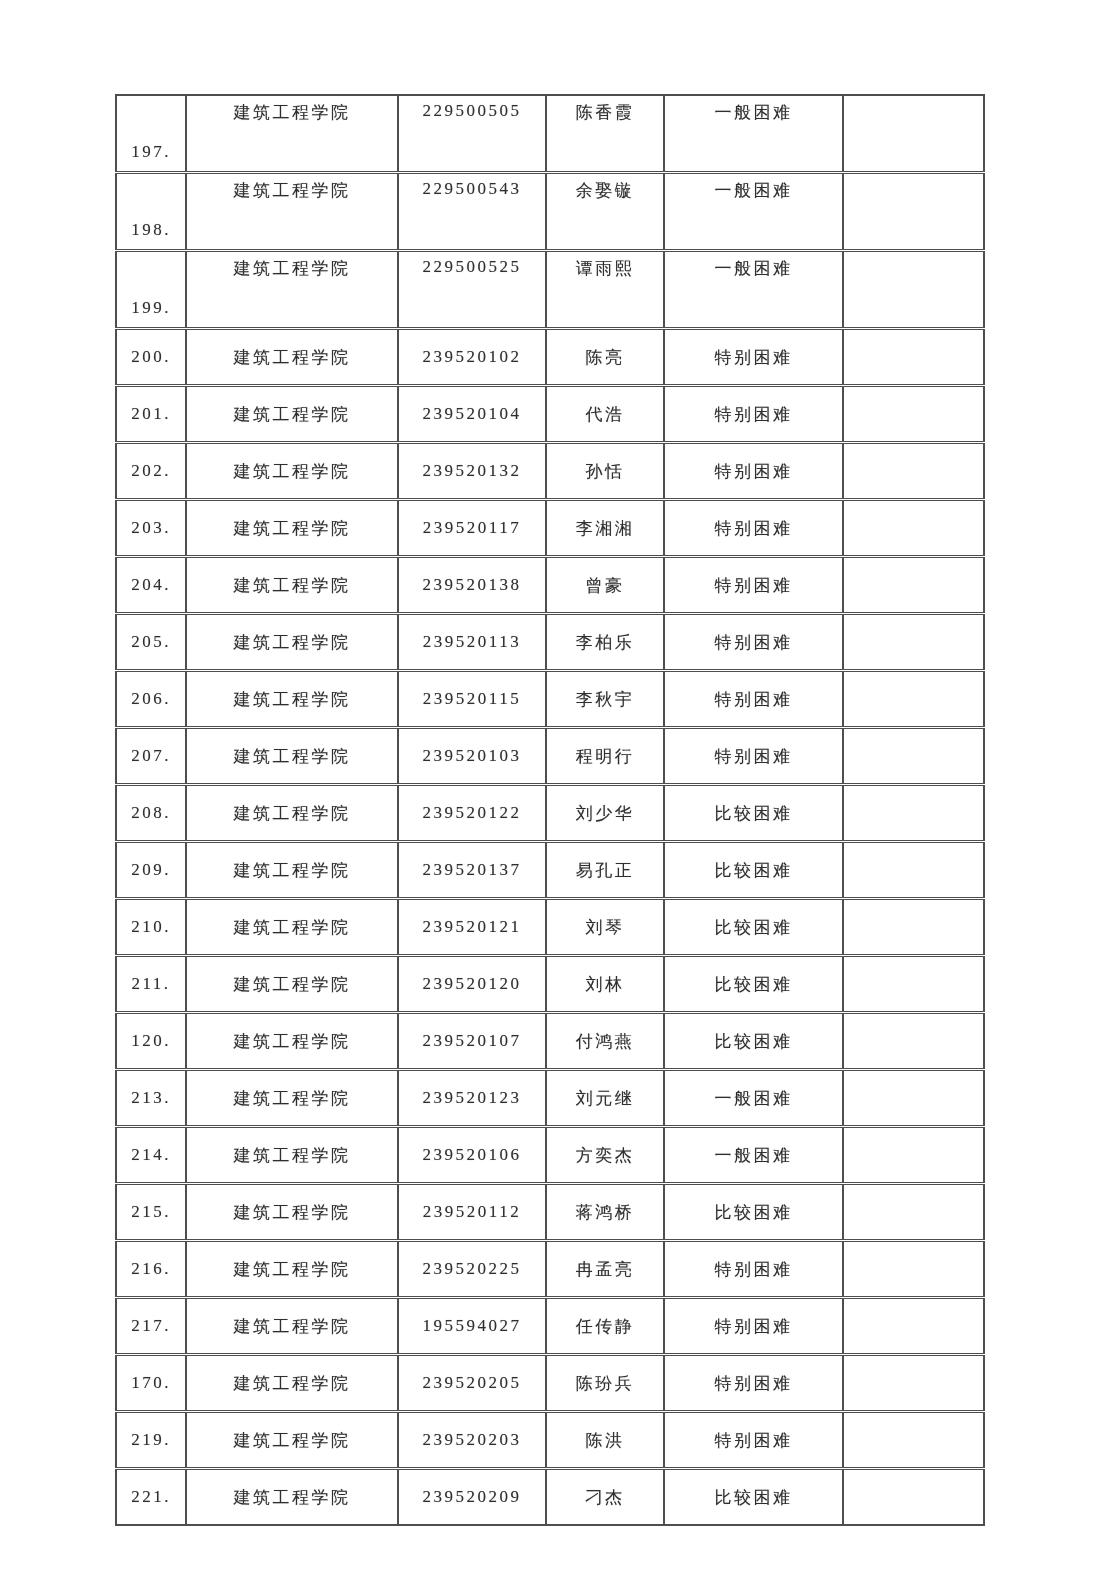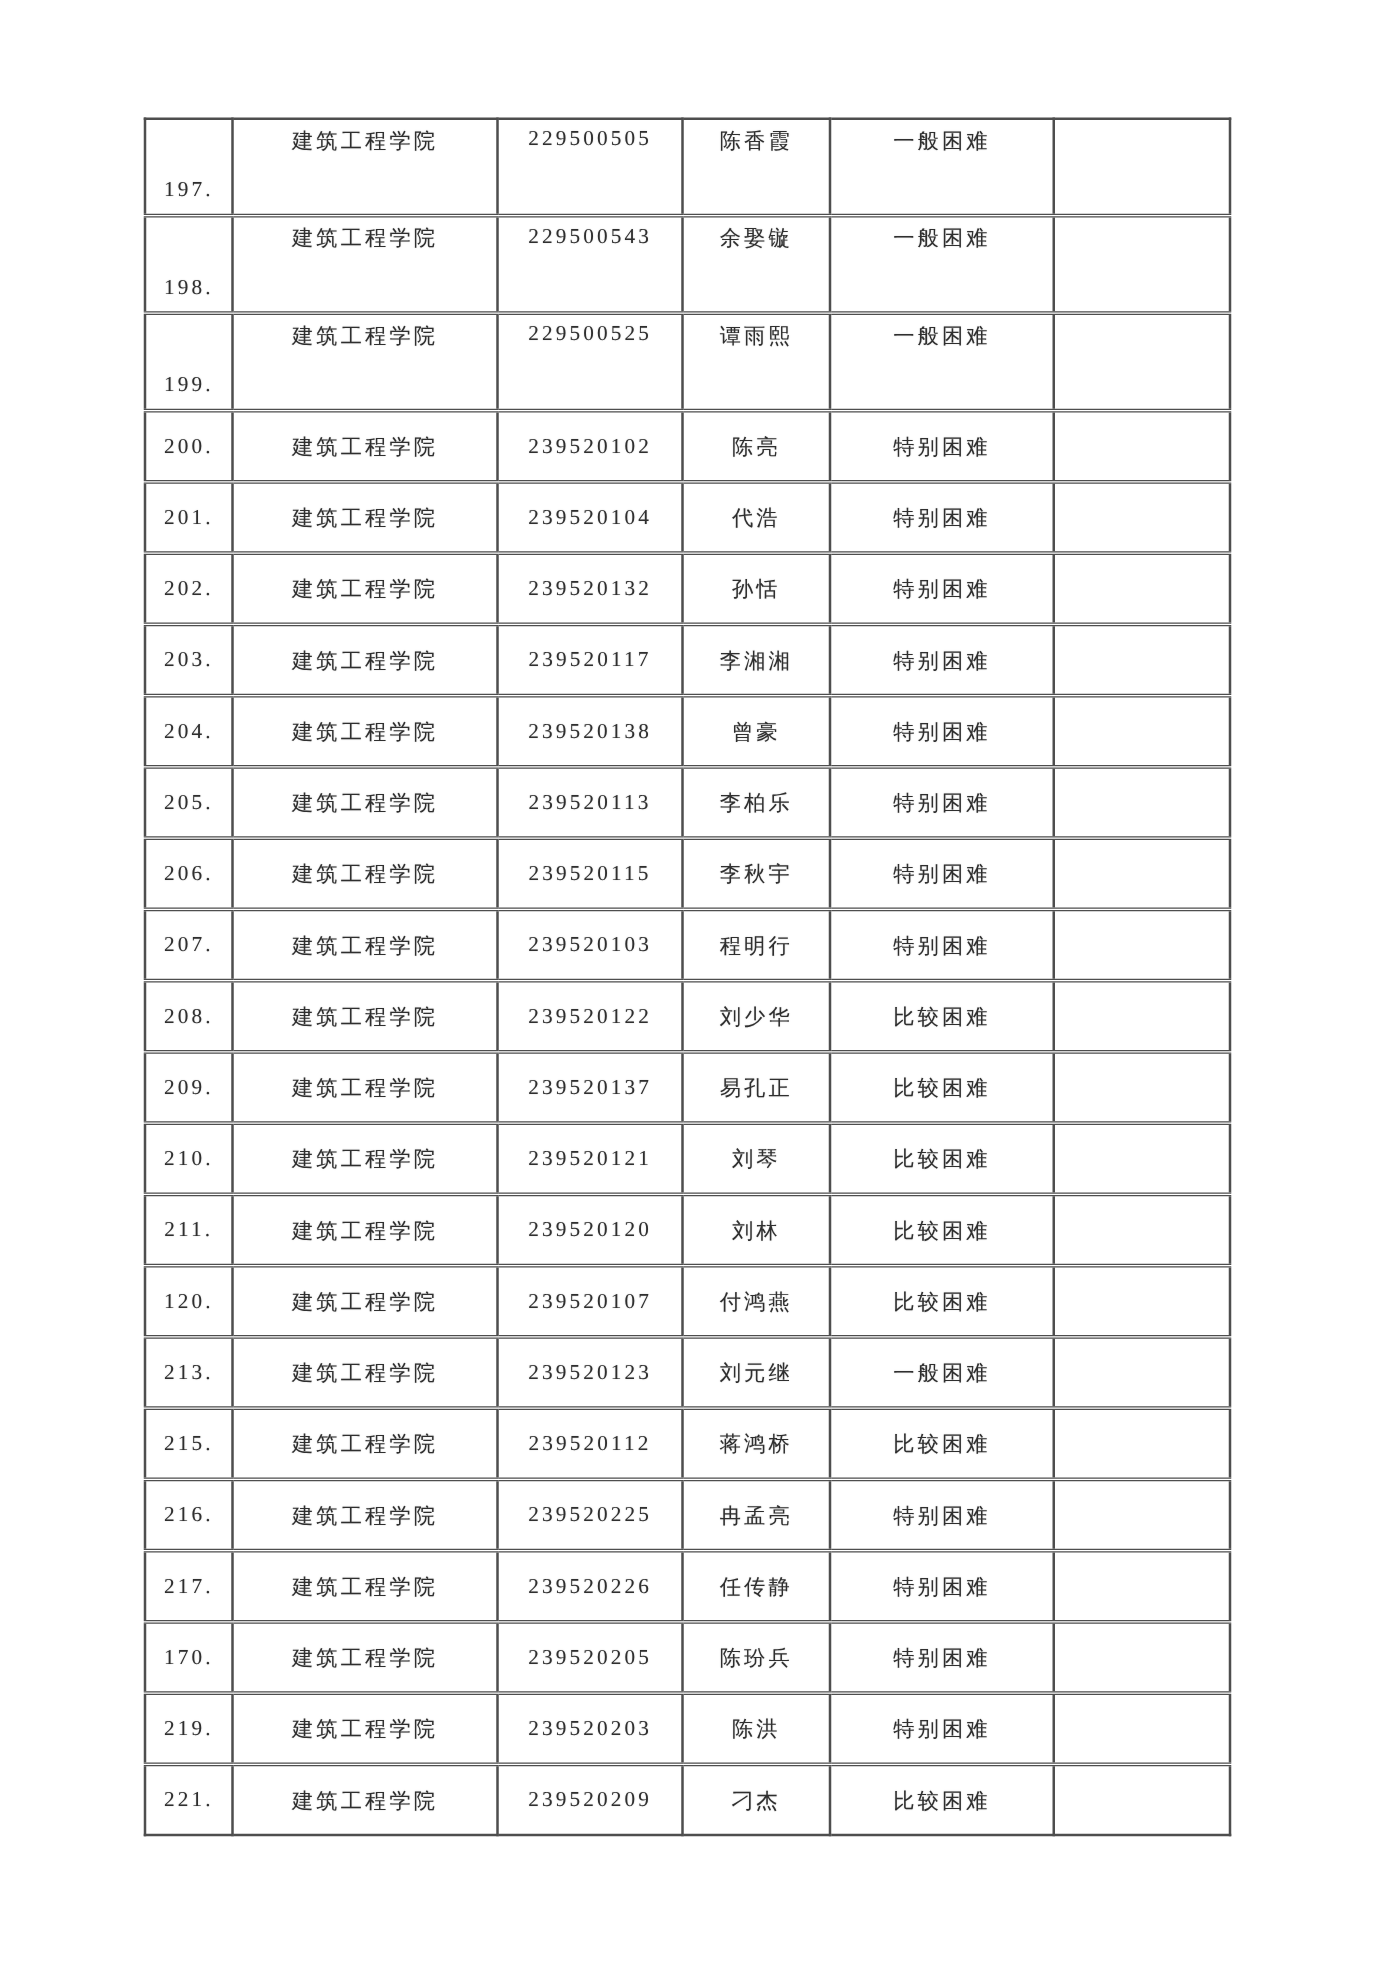--- a/index.html
+++ b/index.html
@@ -188,39 +188,47 @@
   </tr>
         <tr>
     <td class="noc">213.</td>
     <td class="zh">建筑工程学院</td>
     <td class="idc">239520123</td>
     <td class="zh">刘元继</td>
     <td class="zh">一般困难</td>
     <td class="note"></td>
   </tr>
         <tr>
+    <td class="noc">214.</td>
+    <td class="zh">建筑工程学院</td>
+    <td class="idc">239520106</td>
+    <td class="zh">方奕杰</td>
+    <td class="zh">一般困难</td>
+    <td class="note"></td>
+  </tr>
+        <tr>
     <td class="noc">215.</td>
     <td class="zh">建筑工程学院</td>
     <td class="idc">239520112</td>
     <td class="zh">蒋鸿桥</td>
     <td class="zh">比较困难</td>
     <td class="note"></td>
   </tr>
         <tr>
     <td class="noc">216.</td>
     <td class="zh">建筑工程学院</td>
     <td class="idc">239520225</td>
     <td class="zh">冉孟亮</td>
     <td class="zh">特别困难</td>
     <td class="note"></td>
   </tr>
         <tr>
     <td class="noc">217.</td>
     <td class="zh">建筑工程学院</td>
-    <td class="idc">239520226</td>
+    <td class="idc">195594027</td>
     <td class="zh">任传静</td>
     <td class="zh">特别困难</td>
     <td class="note"></td>
   </tr>
         <tr>
     <td class="noc">170.</td>
     <td class="zh">建筑工程学院</td>
     <td class="idc">239520205</td>
     <td class="zh">陈玢兵</td>
     <td class="zh">特别困难</td>

